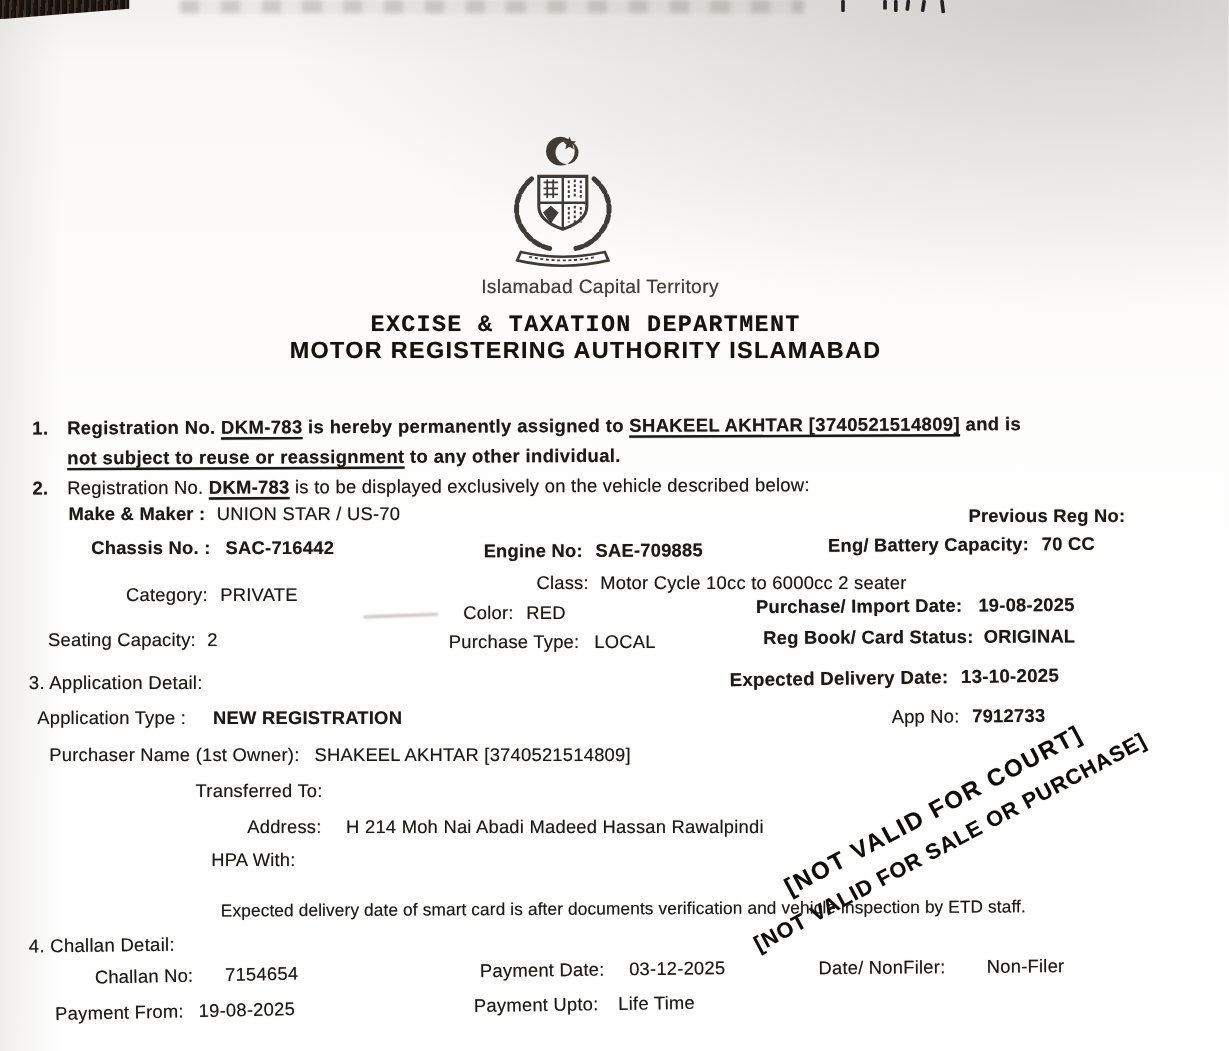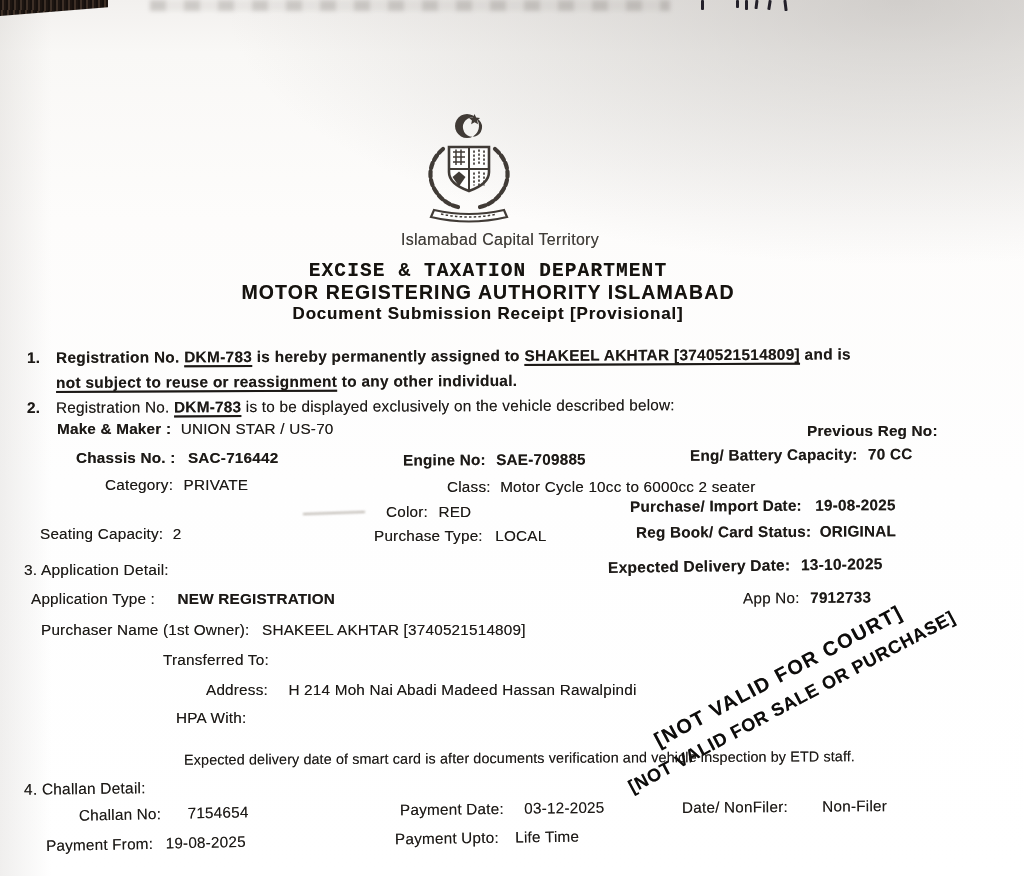--- a/index.html
+++ b/index.html
@@ -84,21 +84,20 @@
     <path d="M64 60.5 v13 M69 59.5 v15 M74 60.5 v13" stroke="#332d28" stroke-width="1.7" stroke-dasharray="2.3 1.7"></path>
     <path d="M33 37 C 18 50 17 68 27 81 C 32 88 39 93 48 95" fill="none" stroke="#332d28" stroke-width="4.2" stroke-dasharray="5.5 3.2" stroke-linecap="round"></path>
     <path d="M85 37 C 100 50 101 68 91 81 C 86 88 79 93 70 95" fill="none" stroke="#332d28" stroke-width="4.2" stroke-dasharray="5.5 3.2" stroke-linecap="round"></path>
     <path d="M24 98 Q 59 106 94 98 L 97 105 Q 59 114 21 105 Z" fill="#ffffff" stroke="#332d28" stroke-width="2.2"></path>
     <path d="M31 102 Q 59 108 87 102" fill="none" stroke="#332d28" stroke-width="1.5" stroke-dasharray="2.5 2.2"></path>
   </svg>
 
   <div class="territory">Islamabad Capital Territory</div>
   <div class="dept" style="top:260px;font-family:Liberation Mono, monospace;">EXCISE &amp; TAXATION DEPARTMENT</div>
   <div class="dept" style="top:281px;">MOTOR REGISTERING AUTHORITY ISLAMABAD</div>
-  <div class="doctitle">Document Submission Receipt [Provisional]</div>
 
   <div class="clause c1">
     <span class="num">1.</span>
     <span style="white-space:normal;"><span>Registration No. </span><span class="u">DKM-783</span><span> is hereby permanently assigned to </span><span class="u">SHAKEEL AKHTAR [3740521514809]</span><span> and is</span><br><span class="u">not subject to reuse or reassignment</span><span> to any other individual.</span></span>
   </div>
 
   <div class="clause c2">
     <span class="num b">2.</span>
     <span style="white-space:normal;"><span>Registration No. </span><span class="b u">DKM-783</span><span> is to be displayed exclusively on the vehicle described below:</span></span>
   </div>
@@ -117,21 +116,21 @@
   </div>
   <div class="row b" style="left:403px;top:451px;transform:rotate(-0.3deg);">
     <span>Engine No:</span>
     <span style="margin-left:6px;">SAE-709885</span>
   </div>
   <div class="row b" style="left:690px;top:446px;transform:rotate(-0.4deg);">
     <span>Eng/ Battery Capacity:</span>
     <span style="margin-left:6px;">70 CC</span>
   </div>
 
-  <div class="row" style="left:105px;top:476px;">
+  <div class="row" style="left:105px;top:488px;">
     <span>Category:</span>
     <span style="margin-left:6px;">PRIVATE</span>
   </div>
   <div class="row" style="left:447px;top:478px;">
     <span>Class:</span>
     <span style="margin-left:5px;">Motor Cycle 10cc to 6000cc 2 seater</span>
   </div>
 
   <div class="row" style="left:386px;top:503px;">
     <span>Color:</span>

